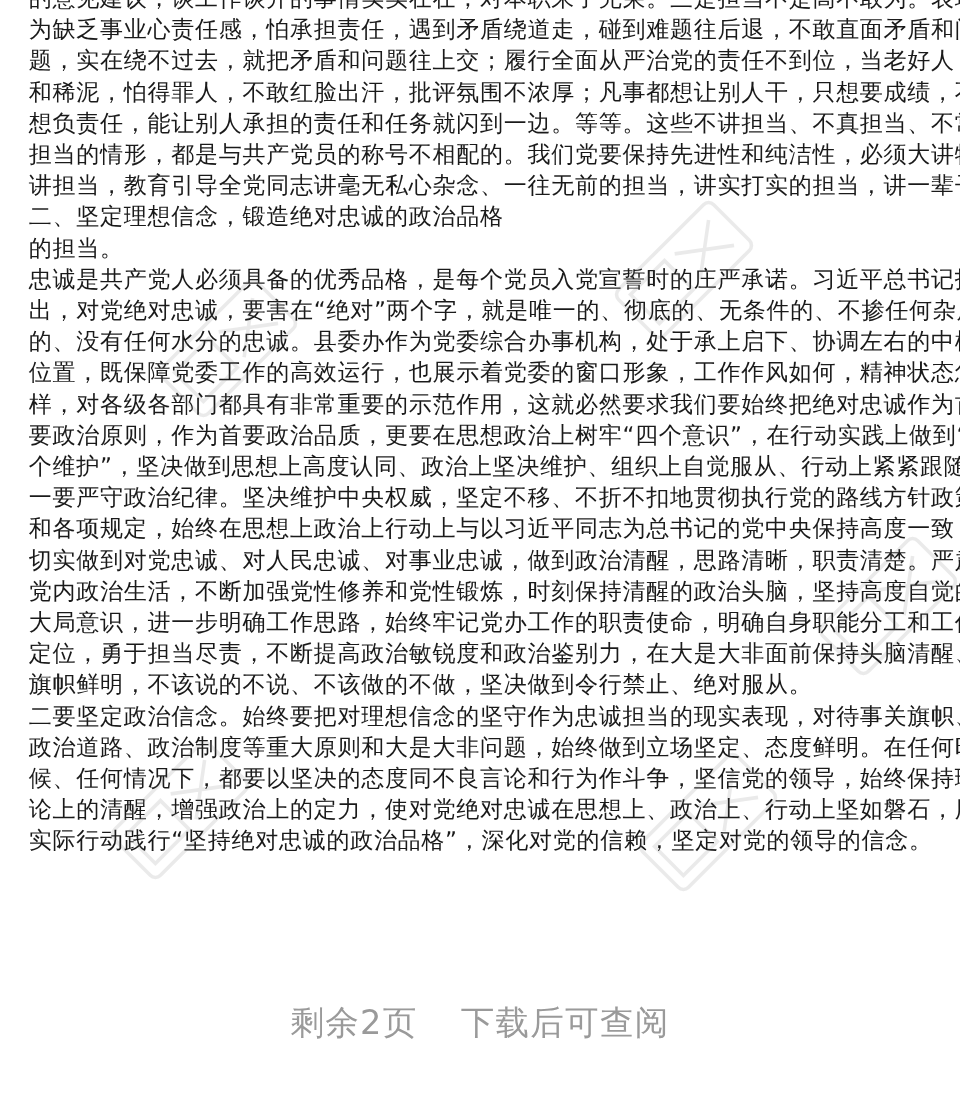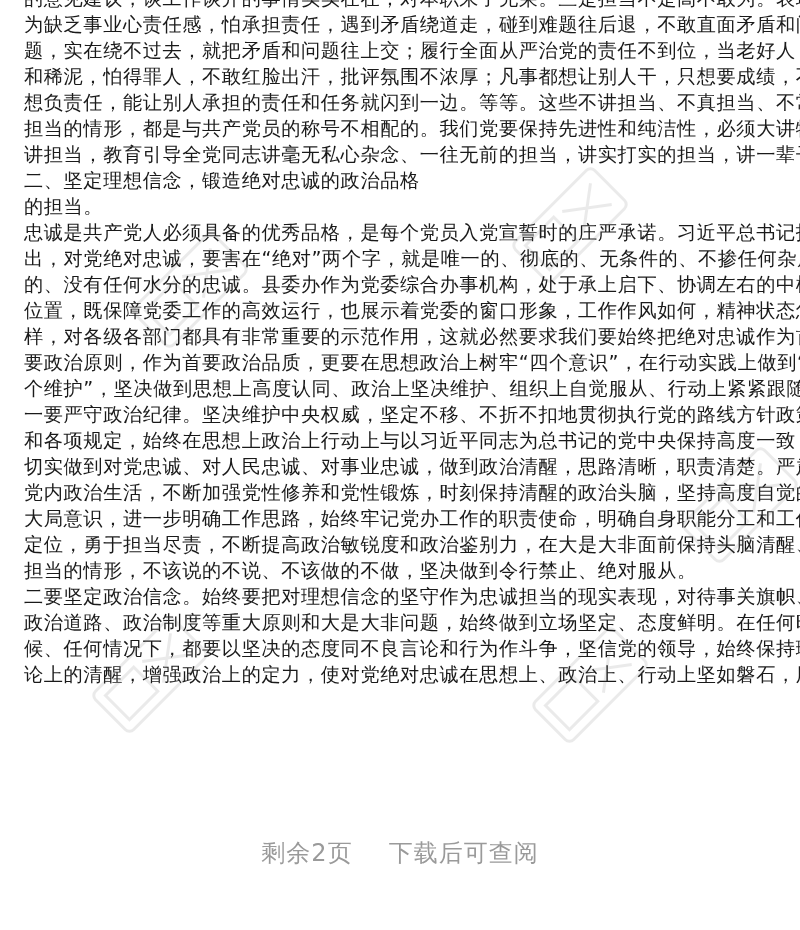--- a/index.html
+++ b/index.html
@@ -48,21 +48,21 @@
     .watermark svg {
       width: 100%;
       height: 100%;
     }
     .more-banner {
       position: absolute;
       left: 0;
       top: 828px;
       width: 800px;
       text-align: center;
-      font-size: 24px;
+      font-size: 28px;
       line-height: 50px;
       color: #9a9a9a;
       letter-spacing: 1px;
       cursor: pointer;
     }
     .more-banner .gap {
       display: inline-block;
       width: 36px;
     }
   </style>
@@ -87,25 +87,26 @@
     <span class="line">位置，既保障党委工作的高效运行，也展示着党委的窗口形象，工作作风如何，精神状态怎</span>
     <span class="line">样，对各级各部门都具有非常重要的示范作用，这就必然要求我们要始终把绝对忠诚作为首</span>
     <span class="line">要政治原则，作为首要政治品质，更要在思想政治上树牢“四个意识”，在行动实践上做到“两</span>
     <span class="line">个维护”，坚决做到思想上高度认同、政治上坚决维护、组织上自觉服从、行动上紧紧跟随。</span>
     <span class="line">一要严守政治纪律。坚决维护中央权威，坚定不移、不折不扣地贯彻执行党的路线方针政策</span>
     <span class="line">和各项规定，始终在思想上政治上行动上与以习近平同志为总书记的党中央保持高度一致，</span>
     <span class="line">切实做到对党忠诚、对人民忠诚、对事业忠诚，做到政治清醒，思路清晰，职责清楚。严肃</span>
     <span class="line">党内政治生活，不断加强党性修养和党性锻炼，时刻保持清醒的政治头脑，坚持高度自觉的</span>
     <span class="line">大局意识，进一步明确工作思路，始终牢记党办工作的职责使命，明确自身职能分工和工作</span>
     <span class="line">定位，勇于担当尽责，不断提高政治敏锐度和政治鉴别力，在大是大非面前保持头脑清醒、</span>
-    <span class="line">担当的情形，不该说的不说、不该做的不做，坚决做到令行禁止、绝对服从。</span>
+    <span class="line">旗帜鲜明，不该说的不说、不该做的不做，坚决做到令行禁止、绝对服从。</span>
     <span class="line">二要坚定政治信念。始终要把对理想信念的坚守作为忠诚担当的现实表现，对待事关旗帜、</span>
     <span class="line">政治道路、政治制度等重大原则和大是大非问题，始终做到立场坚定、态度鲜明。在任何时</span>
     <span class="line">候、任何情况下，都要以坚决的态度同不良言论和行为作斗争，坚信党的领导，始终保持理</span>
     <span class="line">论上的清醒，增强政治上的定力，使对党绝对忠诚在思想上、政治上、行动上坚如磐石，用</span>
+    <span class="line">实际行动践行“坚持绝对忠诚的政治品格”，深化对党的信赖，坚定对党的领导的信念。</span>
   </div>
 
   <div class="watermark" style="left:510px; top:190px;">
     <svg viewBox="0 0 120 70">
       <rect x="4" y="8" width="112" height="54" rx="6" fill="none" stroke="#666" stroke-width="3"></rect>
       <rect x="14" y="18" width="40" height="34" fill="none" stroke="#666" stroke-width="3"></rect>
       <path d="M64 20 L104 50 M104 20 L64 50" stroke="#666" stroke-width="3"></path>
     </svg>
   </div>
   <div class="watermark" style="left:130px; top:255px;">

